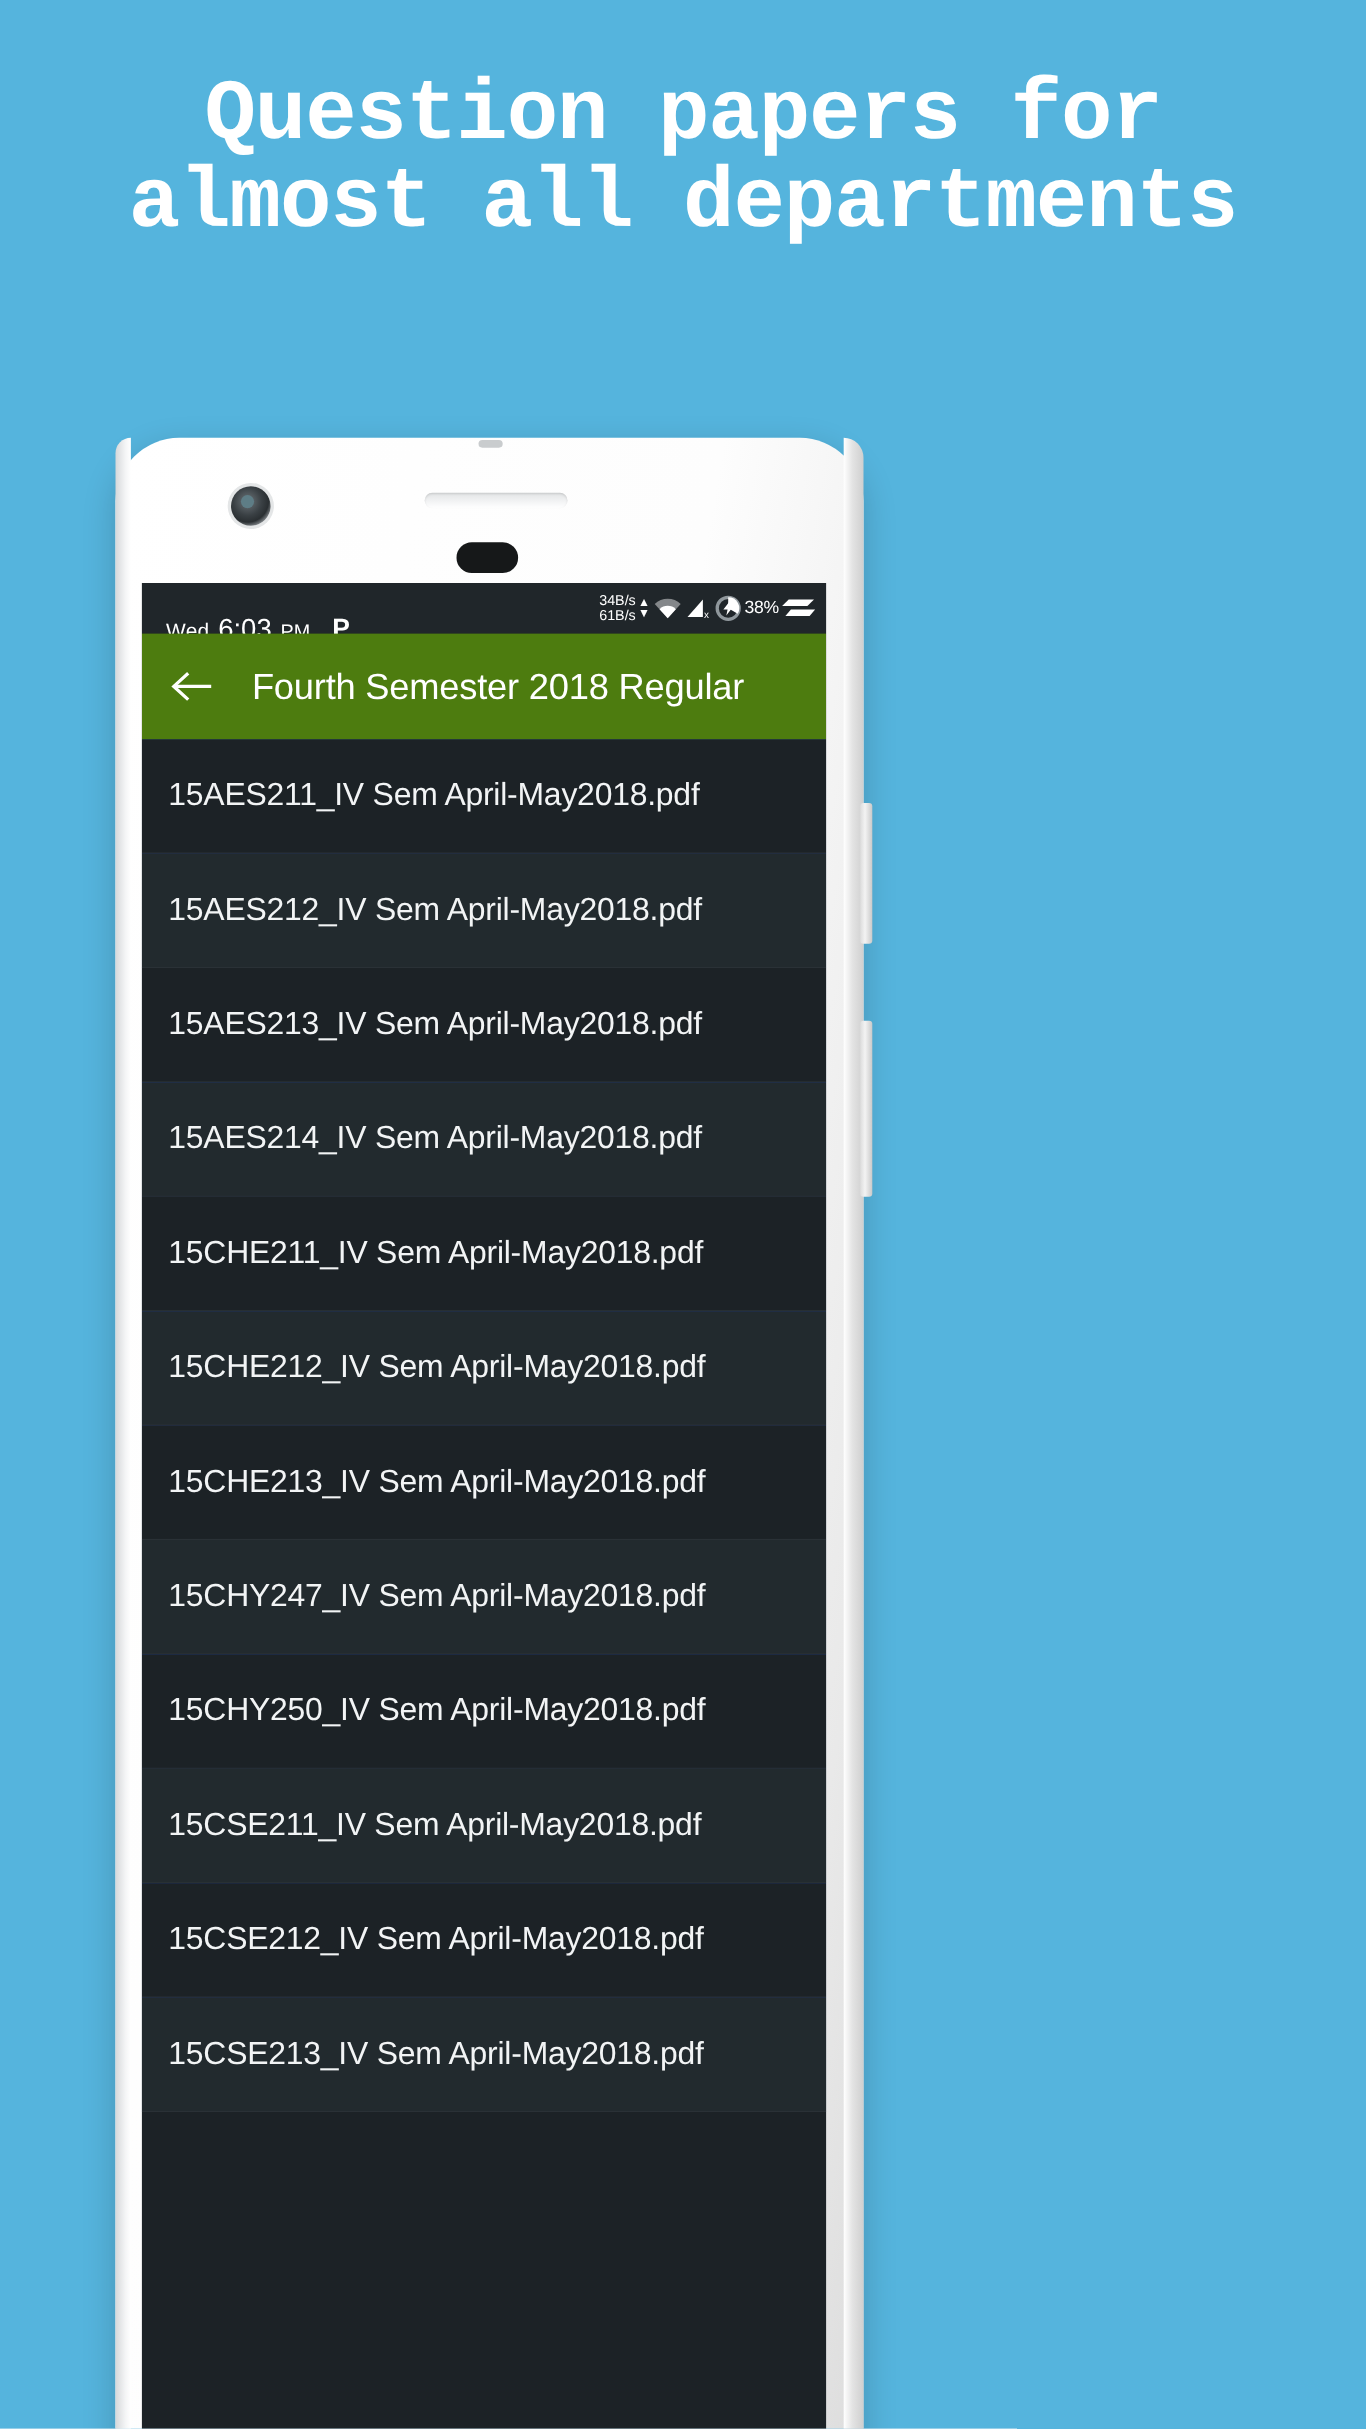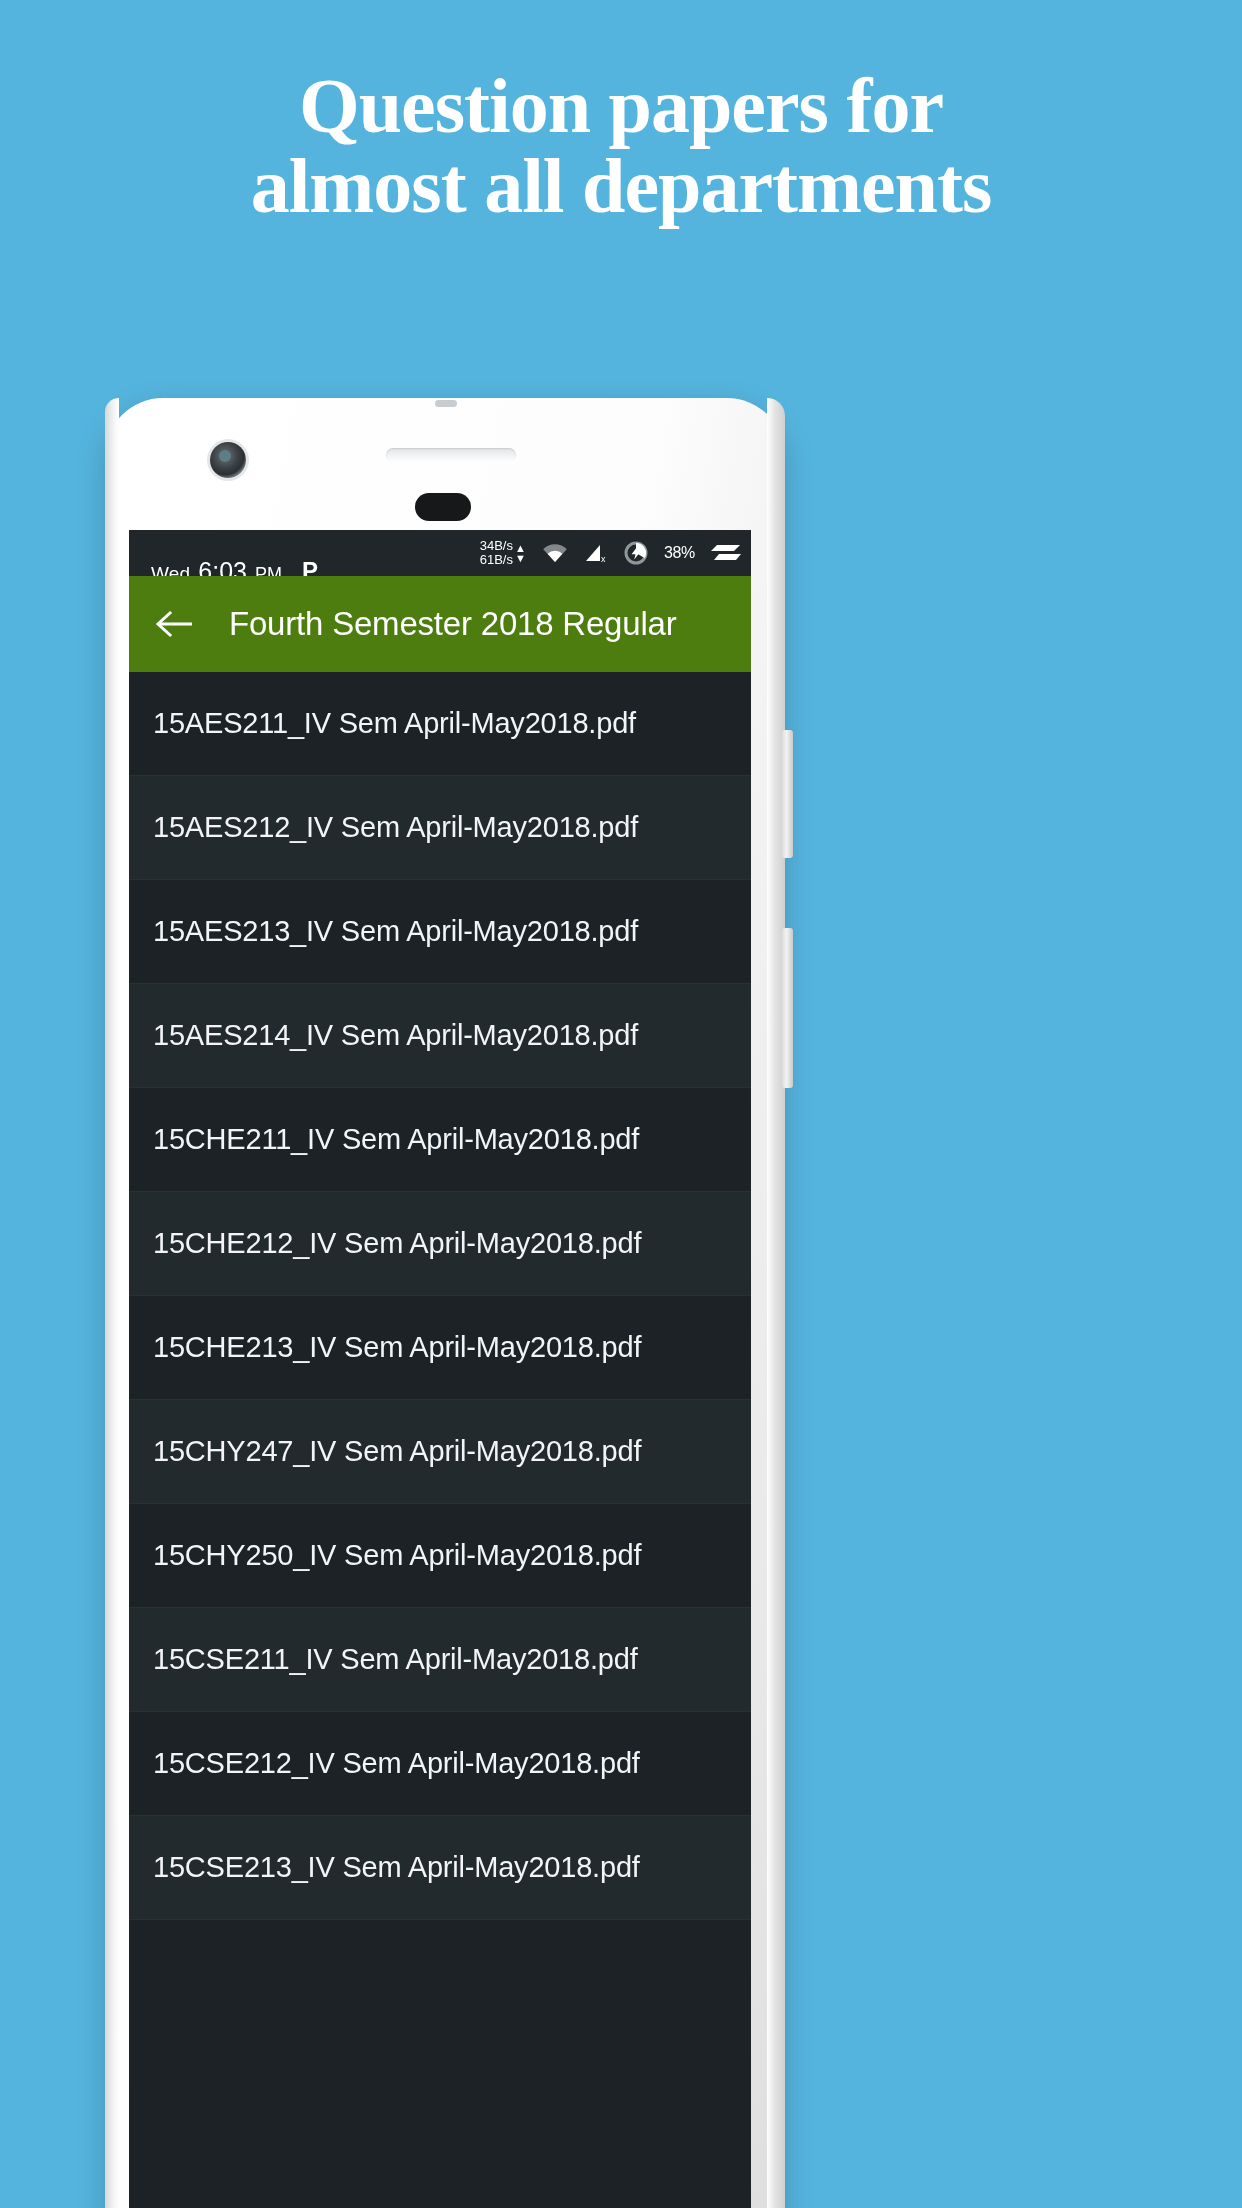--- a/index.html
+++ b/index.html
@@ -17,21 +17,21 @@
   }
 
   
   .headline {
     position: absolute;
     top: 66px;
     left: 0;
     width: 1242px;
     text-align: center;
     color: #ffffff;
-    font-family: Liberation Serif, serif;
+    font-family: Liberation Mono, monospace;
     font-weight: bold;
     font-size: 78px;
     line-height: 1.02;
     letter-spacing: -1px;
   }
   .headline .line {
     display: block;
     white-space: nowrap;
   }
 
@@ -188,21 +188,21 @@
     font-size: 24px;
     font-weight: bold;
     line-height: 1;
     position: relative;
     top: -1px;
   }
   .sb-spacer { flex: 1; }
   .sb-right {
     display: flex;
     align-items: center;
-    gap: 16px;
+    gap: 3px;
   }
   .net-rate {
     display: flex;
     align-items: center;
     gap: 2px;
   }
   .net-rate-nums {
     display: flex;
     flex-direction: column;
     line-height: 1.04;

